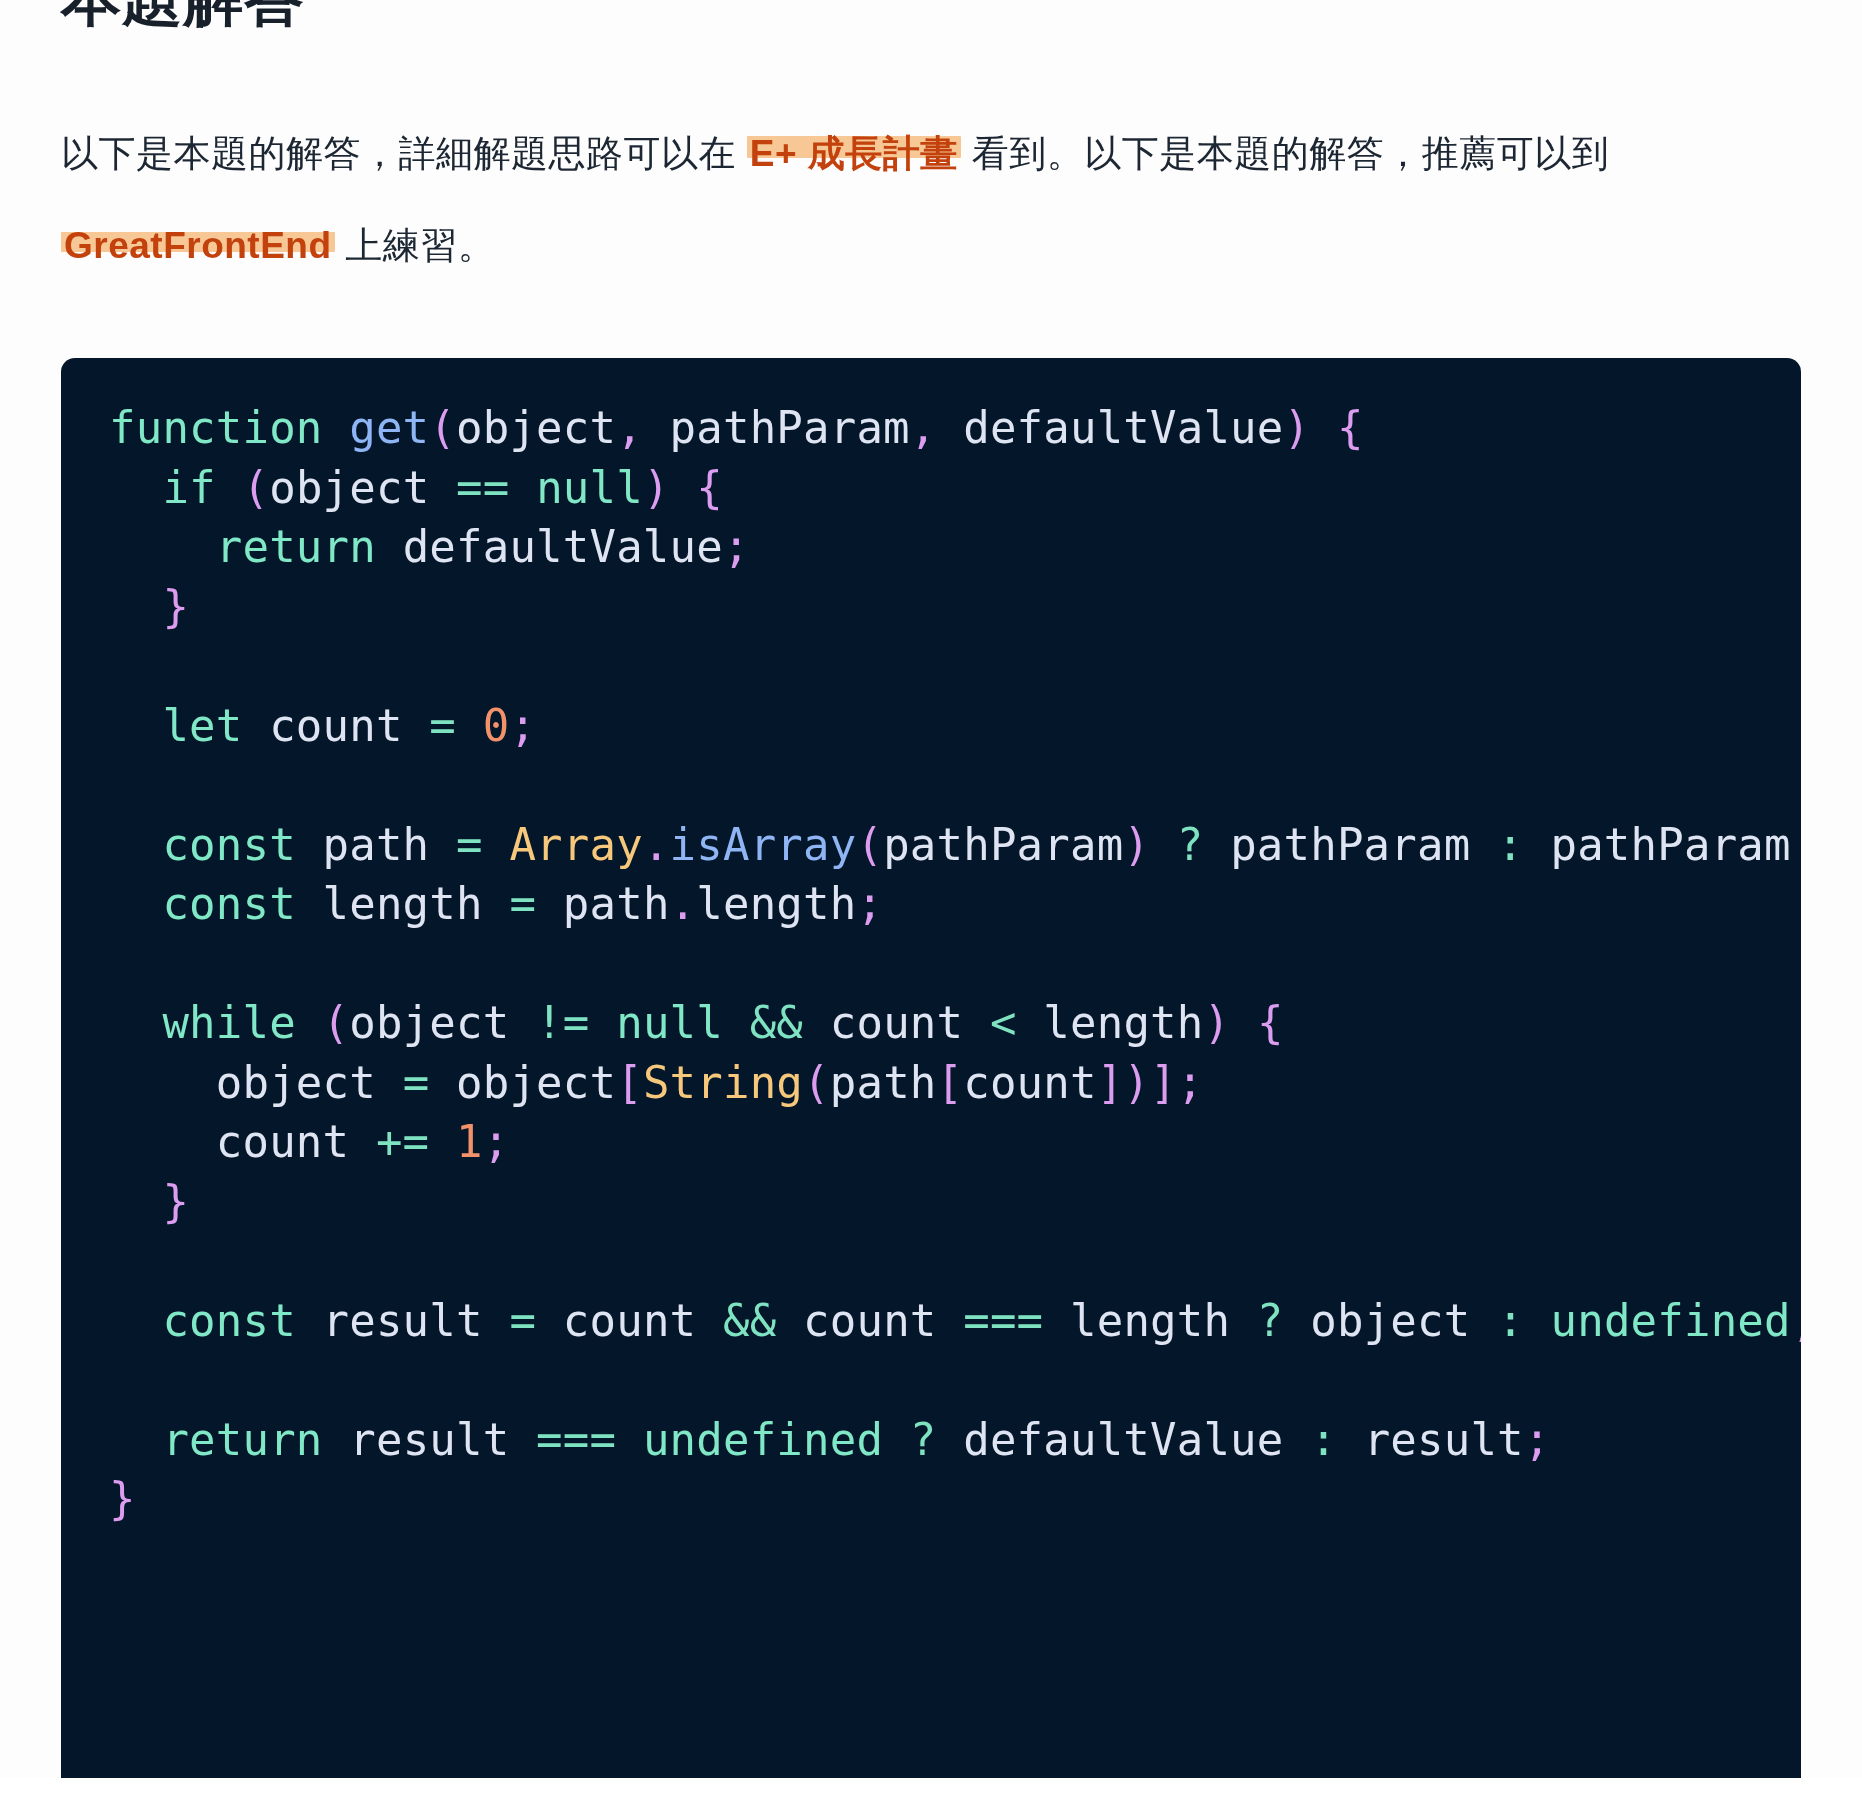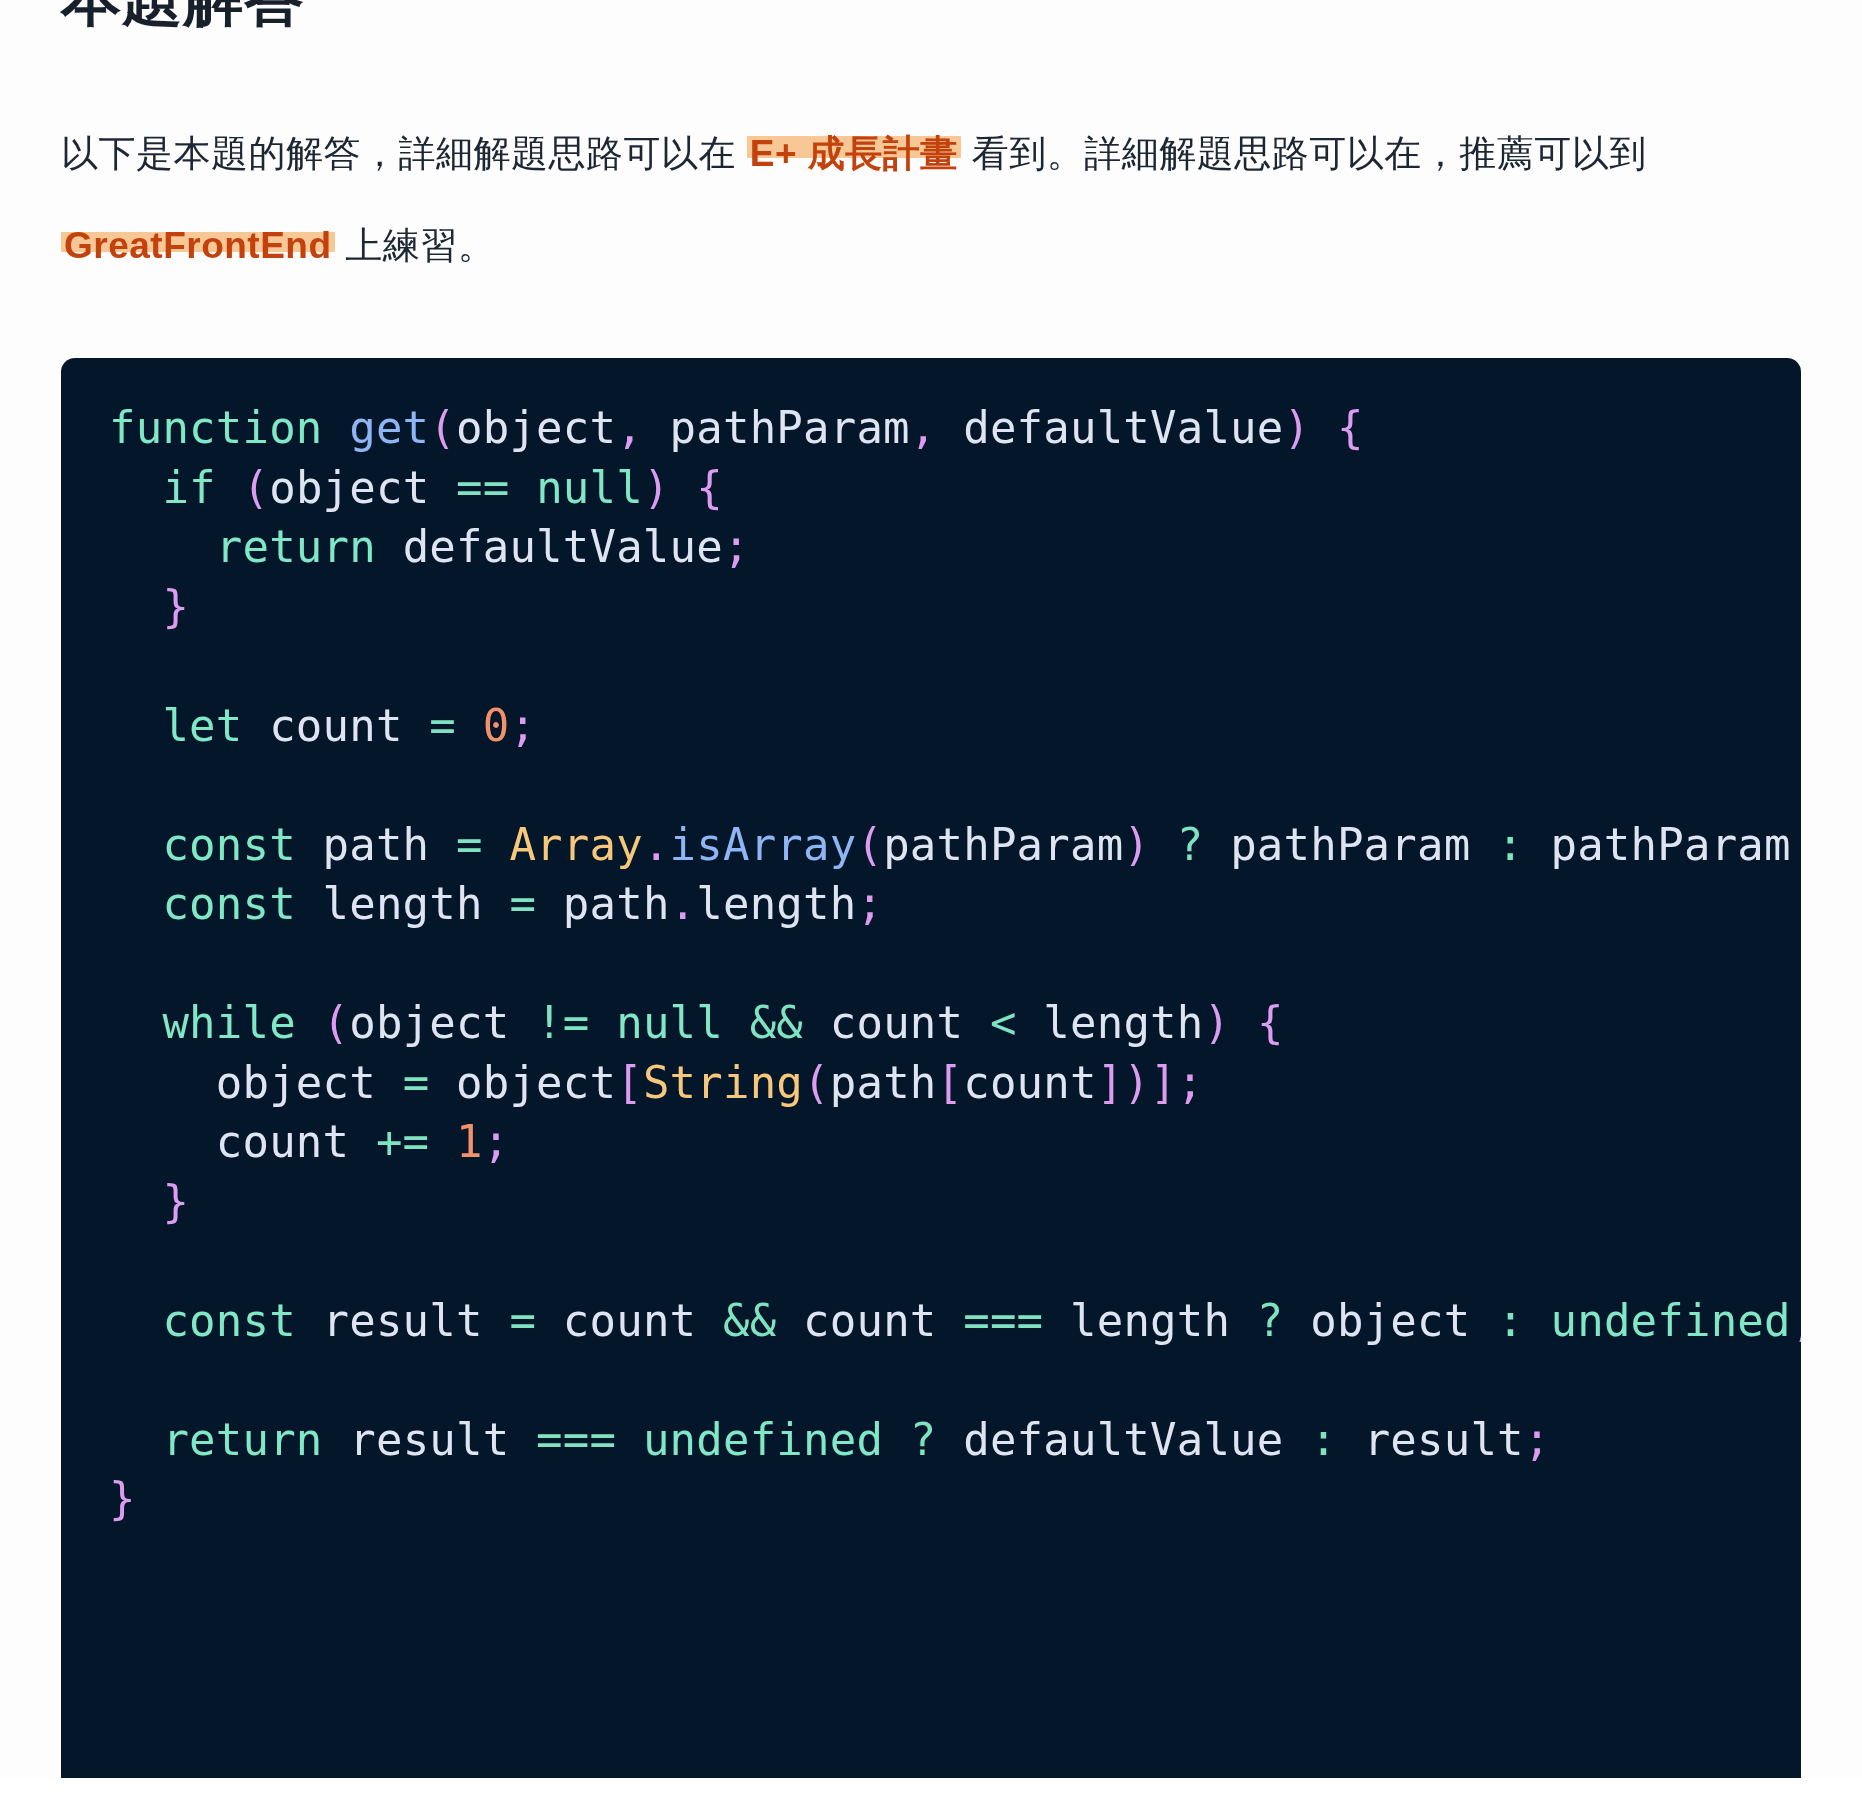--- a/index.html
+++ b/index.html
@@ -112,21 +112,21 @@
 </style>
 </head>
 <body>
 
 <div class="article">
 
   <div class="heading-clip">
     <h2 class="page-heading">本題解答</h2>
   </div>
 
-  <p class="intro"><span>以下是本題的解答，詳細解題思路可以在 </span><a class="hl-link" href="#">E+ 成長計畫</a><span> 看到。詳細解題思路可以在，推薦可以到 </span><a class="hl-link latin" href="#">GreatFrontEnd</a><span> 上練習。</span></p>
+  <p class="intro"><span>以下是本題的解答，詳細解題思路可以在 </span><a class="hl-link" href="#">E+ 成長計畫</a><span> 看到。以下是本題的解答，推薦可以到 </span><a class="hl-link latin" href="#">GreatFrontEnd</a><span> 上練習。</span></p>
 
   <div class="code-wrap">
     <pre class="code"><code><span class="t-kw">function</span> <span class="t-fn">get</span><span class="t-pun">(</span><span class="t-id">object</span><span class="t-pun">,</span> <span class="t-id">pathParam</span><span class="t-pun">,</span> <span class="t-id">defaultValue</span><span class="t-pun">)</span> <span class="t-pun">{</span>
   <span class="t-kw">if</span> <span class="t-pun">(</span><span class="t-id">object</span> <span class="t-op">==</span> <span class="t-kw">null</span><span class="t-pun">)</span> <span class="t-pun">{</span>
     <span class="t-kw">return</span> <span class="t-id">defaultValue</span><span class="t-pun">;</span>
   <span class="t-pun">}</span>
 
   <span class="t-kw">let</span> <span class="t-id">count</span> <span class="t-op">=</span> <span class="t-num">0</span><span class="t-pun">;</span>
 
   <span class="t-kw">const</span> <span class="t-id">path</span> <span class="t-op">=</span> <span class="t-cls">Array</span><span class="t-dot">.</span><span class="t-fn">isArray</span><span class="t-pun">(</span><span class="t-id">pathParam</span><span class="t-pun">)</span> <span class="t-op">?</span> <span class="t-id">pathParam</span> <span class="t-op">:</span> <span class="t-id">pathParam</span><span class="t-dot">.</span><span class="t-fn">split</span><span class="t-pun">(</span><span class="t-str">"."</span><span class="t-pun">);</span>

